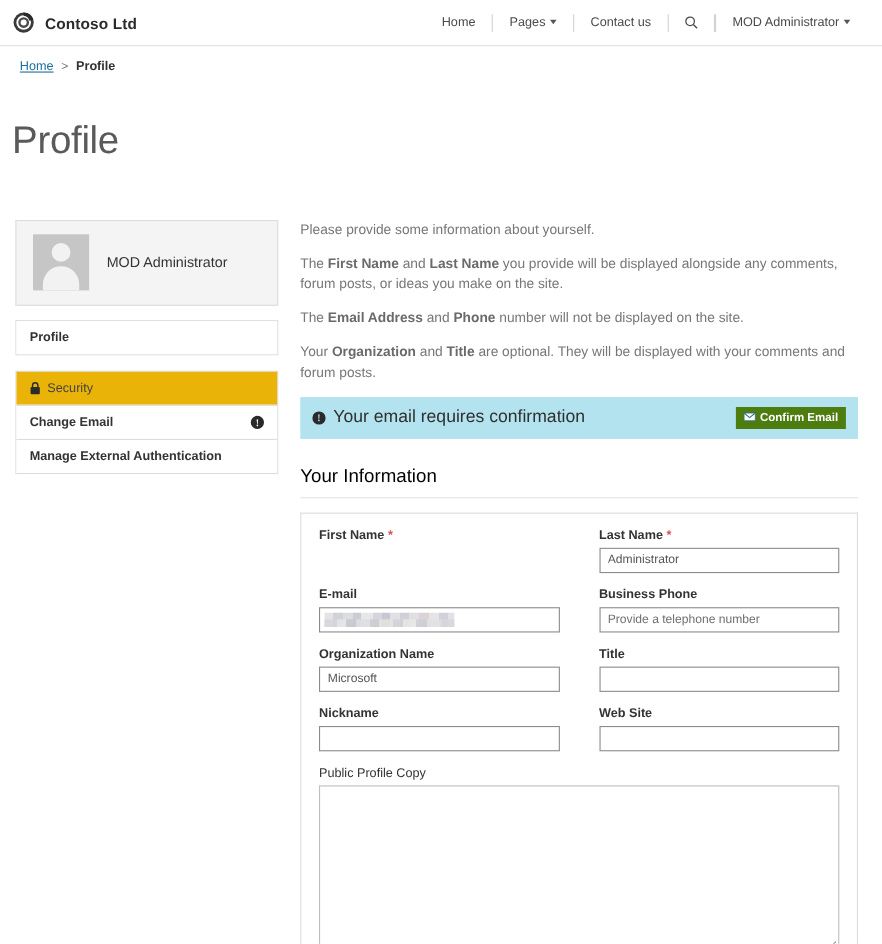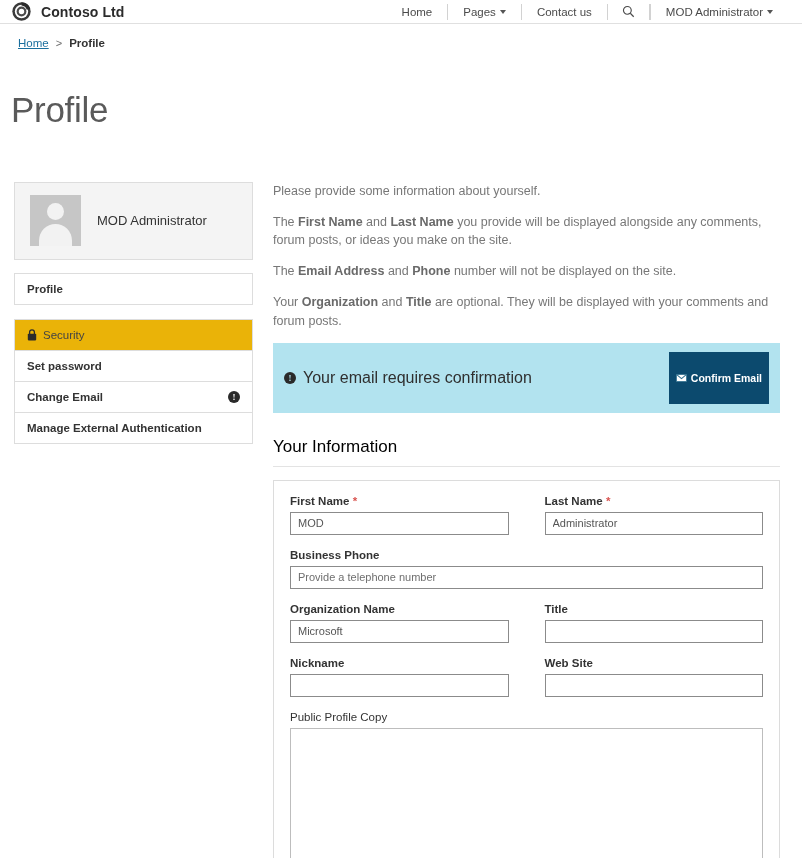--- a/index.html
+++ b/index.html
@@ -8,21 +8,21 @@
     width: 802px; height: 858px;
     background: #ffffff;
     font-family: "Liberation Sans", sans-serif;
     color: #333333;
     overflow: hidden;
   }
 
   
   .navbar {
     position: relative;
-    height: 24px;
+    height: 42px;
     background: #ffffff;
     border-bottom: 1px solid #e0e0e0;
     display: flex;
     align-items: center;
   }
   .brand {
     display: flex;
     align-items: center;
     gap: 9px;
     padding-left: 11px;
@@ -200,26 +200,26 @@
     font-weight: bold;
     line-height: 12px;
     text-align: center;
     margin-right: 7px;
     font-family: "Liberation Serif", serif;
     flex: 0 0 12px;
   }
   .alert-text { font-size: 16px; color: #2f2f2f; }
   .alert-btn {
     margin-left: auto;
-    background: #0c4a6e;
+    background: #4d7c0f;
     color: #ffffff;
     border: none;
     font-size: 10.5px;
     font-weight: bold;
-    padding: 20px 7px;
+    padding: 4px 7px;
     display: flex;
     align-items: center;
     gap: 4px;
     cursor: pointer;
     font-family: "Liberation Sans", sans-serif;
   }
 
   
   .section-head {
     margin-top: 24px;
@@ -382,23 +382,20 @@
       <div class="side-row side-head">
         <span class="lock">
           <svg width="10" height="12" viewBox="0 0 10 12">
             <path d="M2.6 5V3.3a2.4 2.4 0 0 1 4.8 0V5" fill="none" stroke="#2b2b2b" stroke-width="1.3"></path>
             <rect x="0.8" y="4.8" width="8.4" height="6.6" rx="0.8" fill="#2b2b2b"></rect>
           </svg>
         </span>
         <span>Security</span>
       </div>
       <div class="side-row">
-        <span>Set password</span>
-      </div>
-      <div class="side-row">
         <span>Change Email</span>
         <span class="spacer"></span>
         <span class="info-badge">!</span>
       </div>
       <div class="side-row">
         <span>Manage External Authentication</span>
       </div>
     </div>
   </div>
 
@@ -425,29 +422,35 @@
       </button>
     </div>
 
     <div class="section-head">Your Information</div>
 
     <div class="form-card">
 
       <div class="row2">
         <div class="field">
           <label><span>First Name</span> <span class="req">*</span></label>
-          <input class="inp" type="text" value="MOD" style="">
         </div>
         <div class="field">
           <label><span>Last Name</span> <span class="req">*</span></label>
           <input class="inp" type="text" value="Administrator" style="">
         </div>
       </div>
 
       <div class="row2">
+        <div class="field">
+          <label>E-mail</label>
+          <div class="inp-redacted">
+            <div class="blur"></div>
+            <div class="blur2"></div>
+          </div>
+        </div>
         <div class="field">
           <label>Business Phone</label>
           <input class="inp" type="text" placeholder="Provide a telephone number" style="">
         </div>
       </div>
 
       <div class="row2">
         <div class="field">
           <label>Organization Name</label>
           <input class="inp" type="text" value="Microsoft" style="">

